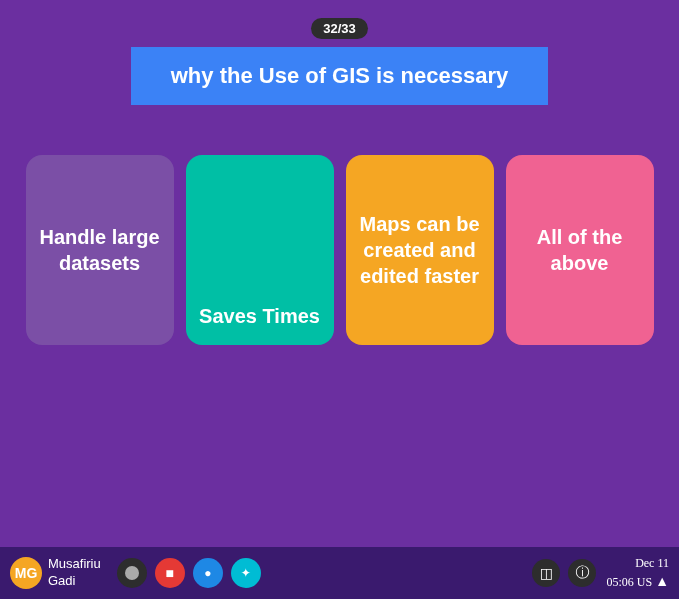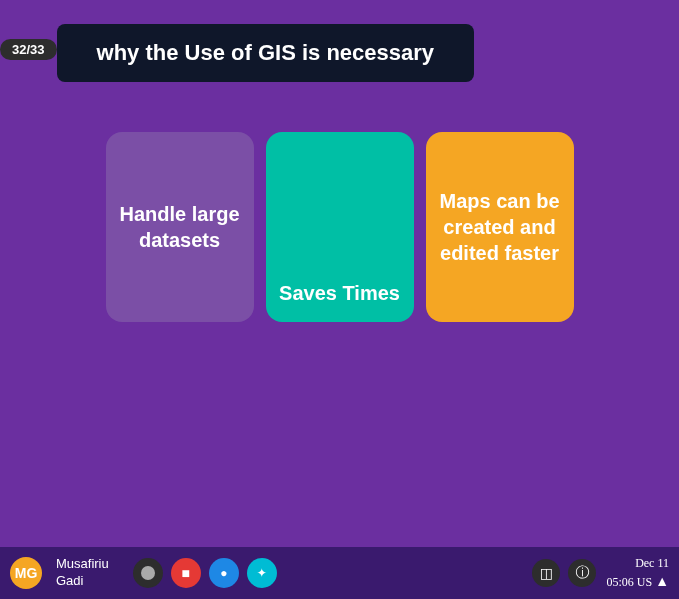--- a/index.html
+++ b/index.html
@@ -9,38 +9,38 @@
       height: 599px;
       background: #6b2fa0;
       font-family: 'Arial', sans-serif;
       overflow: hidden;
       position: relative;
     }
 
     
     .top-area {
       display: flex;
+      flex-direction: column;
       align-items: center;
       padding-top: 18px;
-      margin-top: 6px;
     }
 
     .progress-badge {
       background: #2d2d2d;
       color: #fff;
       border-radius: 12px;
       padding: 3px 12px;
       font-size: 13px;
       font-weight: bold;
       margin-bottom: 8px;
     }
 
     .question-box {
-      background: #0f172a;
-      border-radius: 8px;
+      background: #3b82f6;
+      border-radius: 0;
       padding: 16px 40px;
       max-width: 440px;
       text-align: center;
     }
 
     .question-text {
       color: #fff;
       font-size: 22px;
       font-weight: bold;
     }
@@ -101,21 +101,21 @@
       height: 52px;
       background: #3a1a6e;
       display: flex;
       align-items: center;
       padding: 0 10px;
     }
 
     .taskbar-left {
       display: flex;
       align-items: center;
-      gap: 14px;
+      gap: 6px;
       flex: 1;
     }
 
     .avatar-circle {
       width: 32px;
       height: 32px;
       background: #f5a623;
       border-radius: 50%;
       display: flex;
       align-items: center;
@@ -210,20 +210,23 @@
   </div>
 
   <div class="card card-teal">
     <span class="card-text">Saves Times</span>
   </div>
 
   <div class="card card-orange">
     <span class="card-text">Maps can be created and edited faster</span>
   </div>
 
+  <div class="card card-pink">
+    <span class="card-text">All of the above</span>
+  </div>
 
 </div>
 
 <div class="taskbar">
 
   <div class="taskbar-left">
     <div class="avatar-circle">
       <span>MG</span>
     </div>
     <div class="user-name">

